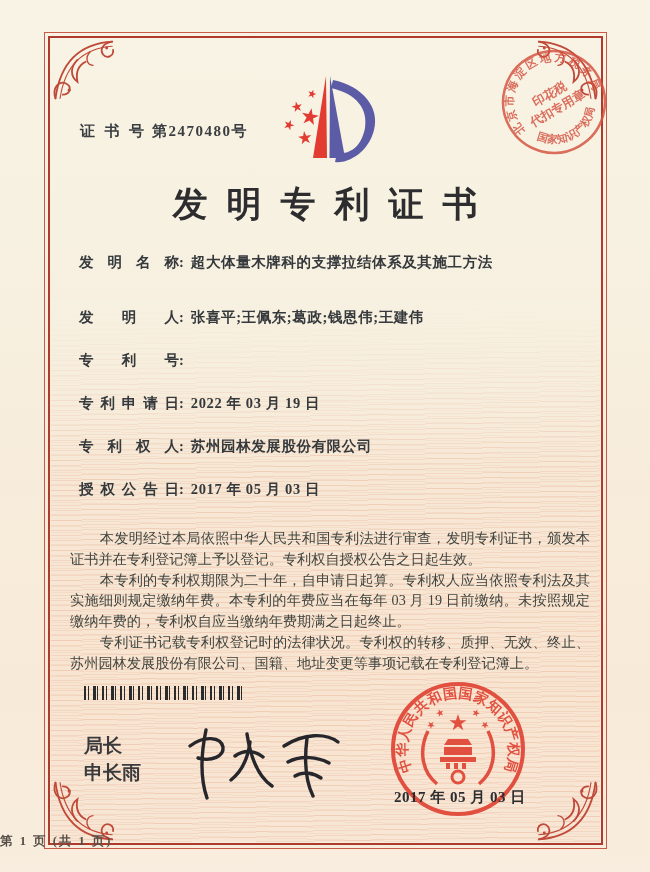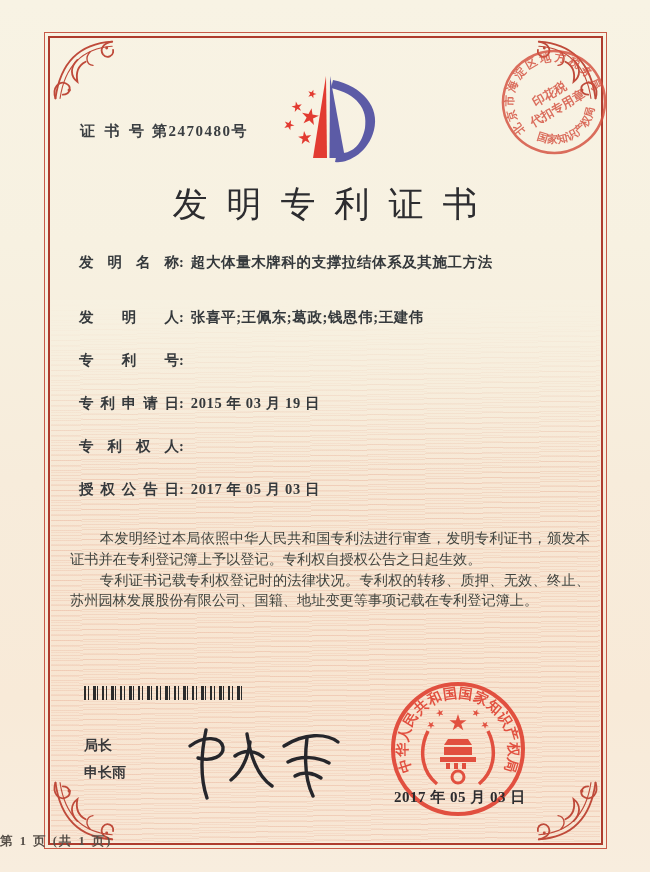--- a/index.html
+++ b/index.html
@@ -22,40 +22,40 @@
   .corner.bl{left:50px;bottom:29px;transform:scaleY(-1);}
   .corner.br{right:49px;bottom:29px;transform:scale(-1,-1);}
 
   .cert-no{position:absolute;left:80px;top:86px;font-size:15px;color:#3a3e41;font-weight:600;display:flex;align-items:baseline;}
   .cert-no .lbl{display:inline-flex;justify-content:space-between;width:64px;margin-right:8px;}
   .cert-no .val{letter-spacing:1.5px;margin-top:36px;}
 
   .logo{position:absolute;left:263px;top:68px;width:130px;height:102px;}
   .tax-stamp{position:absolute;left:498px;top:46px;width:112px;height:112px;transform:rotate(-30deg);opacity:0.82;}
 
-  .title{position:absolute;left:0;right:0;top:181px;text-align:center;font-size:35px;font-weight:400;
+  .title{position:absolute;left:0;right:0;top:181px;text-align:center;font-size:35px;font-weight:700;
          color:#2d2d30;letter-spacing:19px;text-indent:19px;}
 
   .fields{position:absolute;left:79px;top:253px;right:58px;}
   .field{display:flex;align-items:baseline;font-size:14.5px;font-weight:600;color:#35393c;margin-bottom:24px;}
   .field:first-child{margin-bottom:36px;}
   .field .flabel{display:inline-flex;justify-content:space-between;width:100px;flex:none;}
   .field .fcolon{flex:none;margin-right:7px;}
   .field .fvalue{letter-spacing:0.6px;}
 
   .body-text{position:absolute;left:70px;right:60px;top:528px;font-size:14.2px;line-height:20.8px;
              color:#3f433e;text-align:justify;}
   .body-text p{margin:0;text-indent:2.1em;}
 
   .barcode{position:absolute;left:84px;top:686px;width:162px;height:14px;
     background:repeating-linear-gradient(90deg,#2b2b2b 0 2px,transparent 2px 4px,#2b2b2b 4px 5px,
       transparent 5px 9px,#2b2b2b 9px 12px,transparent 12px 13px,#2b2b2b 13px 14px,transparent 14px 18px);}
 
   .signatory{position:absolute;left:84px;top:732px;font-family:"Liberation Sans","DejaVu Sans",sans-serif;
-             font-size:14px;font-weight:700;color:#3a3a3c;line-height:27px;}
+             font-size:19px;font-weight:700;color:#3a3a3c;line-height:27px;}
   .signature{position:absolute;left:176px;top:716px;width:182px;height:88px;}
 
   .seal{position:absolute;left:388px;top:679px;width:140px;height:140px;opacity:0.92;}
   .issue-date{position:absolute;left:394px;top:788px;font-size:15px;font-weight:600;color:#2c2c2f;letter-spacing:0.5px;}
 
   .footer-page{position:absolute;left:0;right:0;top:833px;text-align:left;font-size:12.5px;
                color:#564f48;letter-spacing:2px;font-weight:600;}
 </style>
 </head>
 <body>
@@ -186,46 +186,48 @@
     </div>
     <div class="field">
       <span class="flabel">
           <span>专</span>
           <span>利</span>
           <span>申</span>
           <span>请</span>
           <span>日</span>
         </span>
         <span class="fcolon">:</span>
-      <span class="fvalue">2015 年 03 月 19 日</span>
+      <span class="fvalue">2022 年 03 月 19 日</span>
     </div>
     <div class="field">
       <span class="flabel">
           <span>专</span>
           <span>利</span>
           <span>权</span>
           <span>人</span>
         </span>
         <span class="fcolon">:</span>
+      <span class="fvalue">苏州园林发展股份有限公司</span>
     </div>
     <div class="field">
       <span class="flabel">
           <span>授</span>
           <span>权</span>
           <span>公</span>
           <span>告</span>
           <span>日</span>
         </span>
         <span class="fcolon">:</span>
       <span class="fvalue">2017 年 05 月 03 日</span>
     </div>
   </div>
 
   <div class="body-text">
     <p>本发明经过本局依照中华人民共和国专利法进行审查，发明专利证书，颁发本证书并在专利登记簿上予以登记。专利权自授权公告之日起生效。</p>
+    <p>本专利的专利权期限为二十年，自申请日起算。专利权人应当依照专利法及其实施细则规定缴纳年费。本专利的年费应当在每年 03 月 19 日前缴纳。未按照规定缴纳年费的，专利权自应当缴纳年费期满之日起终止。</p>
     <p>专利证书记载专利权登记时的法律状况。专利权的转移、质押、无效、终止、苏州园林发展股份有限公司、国籍、地址变更等事项记载在专利登记簿上。</p>
   </div>
 
   <div class="barcode"></div>
 
   <div class="signatory">
     <div>局长</div>
     <div>申长雨</div>
   </div>
 

